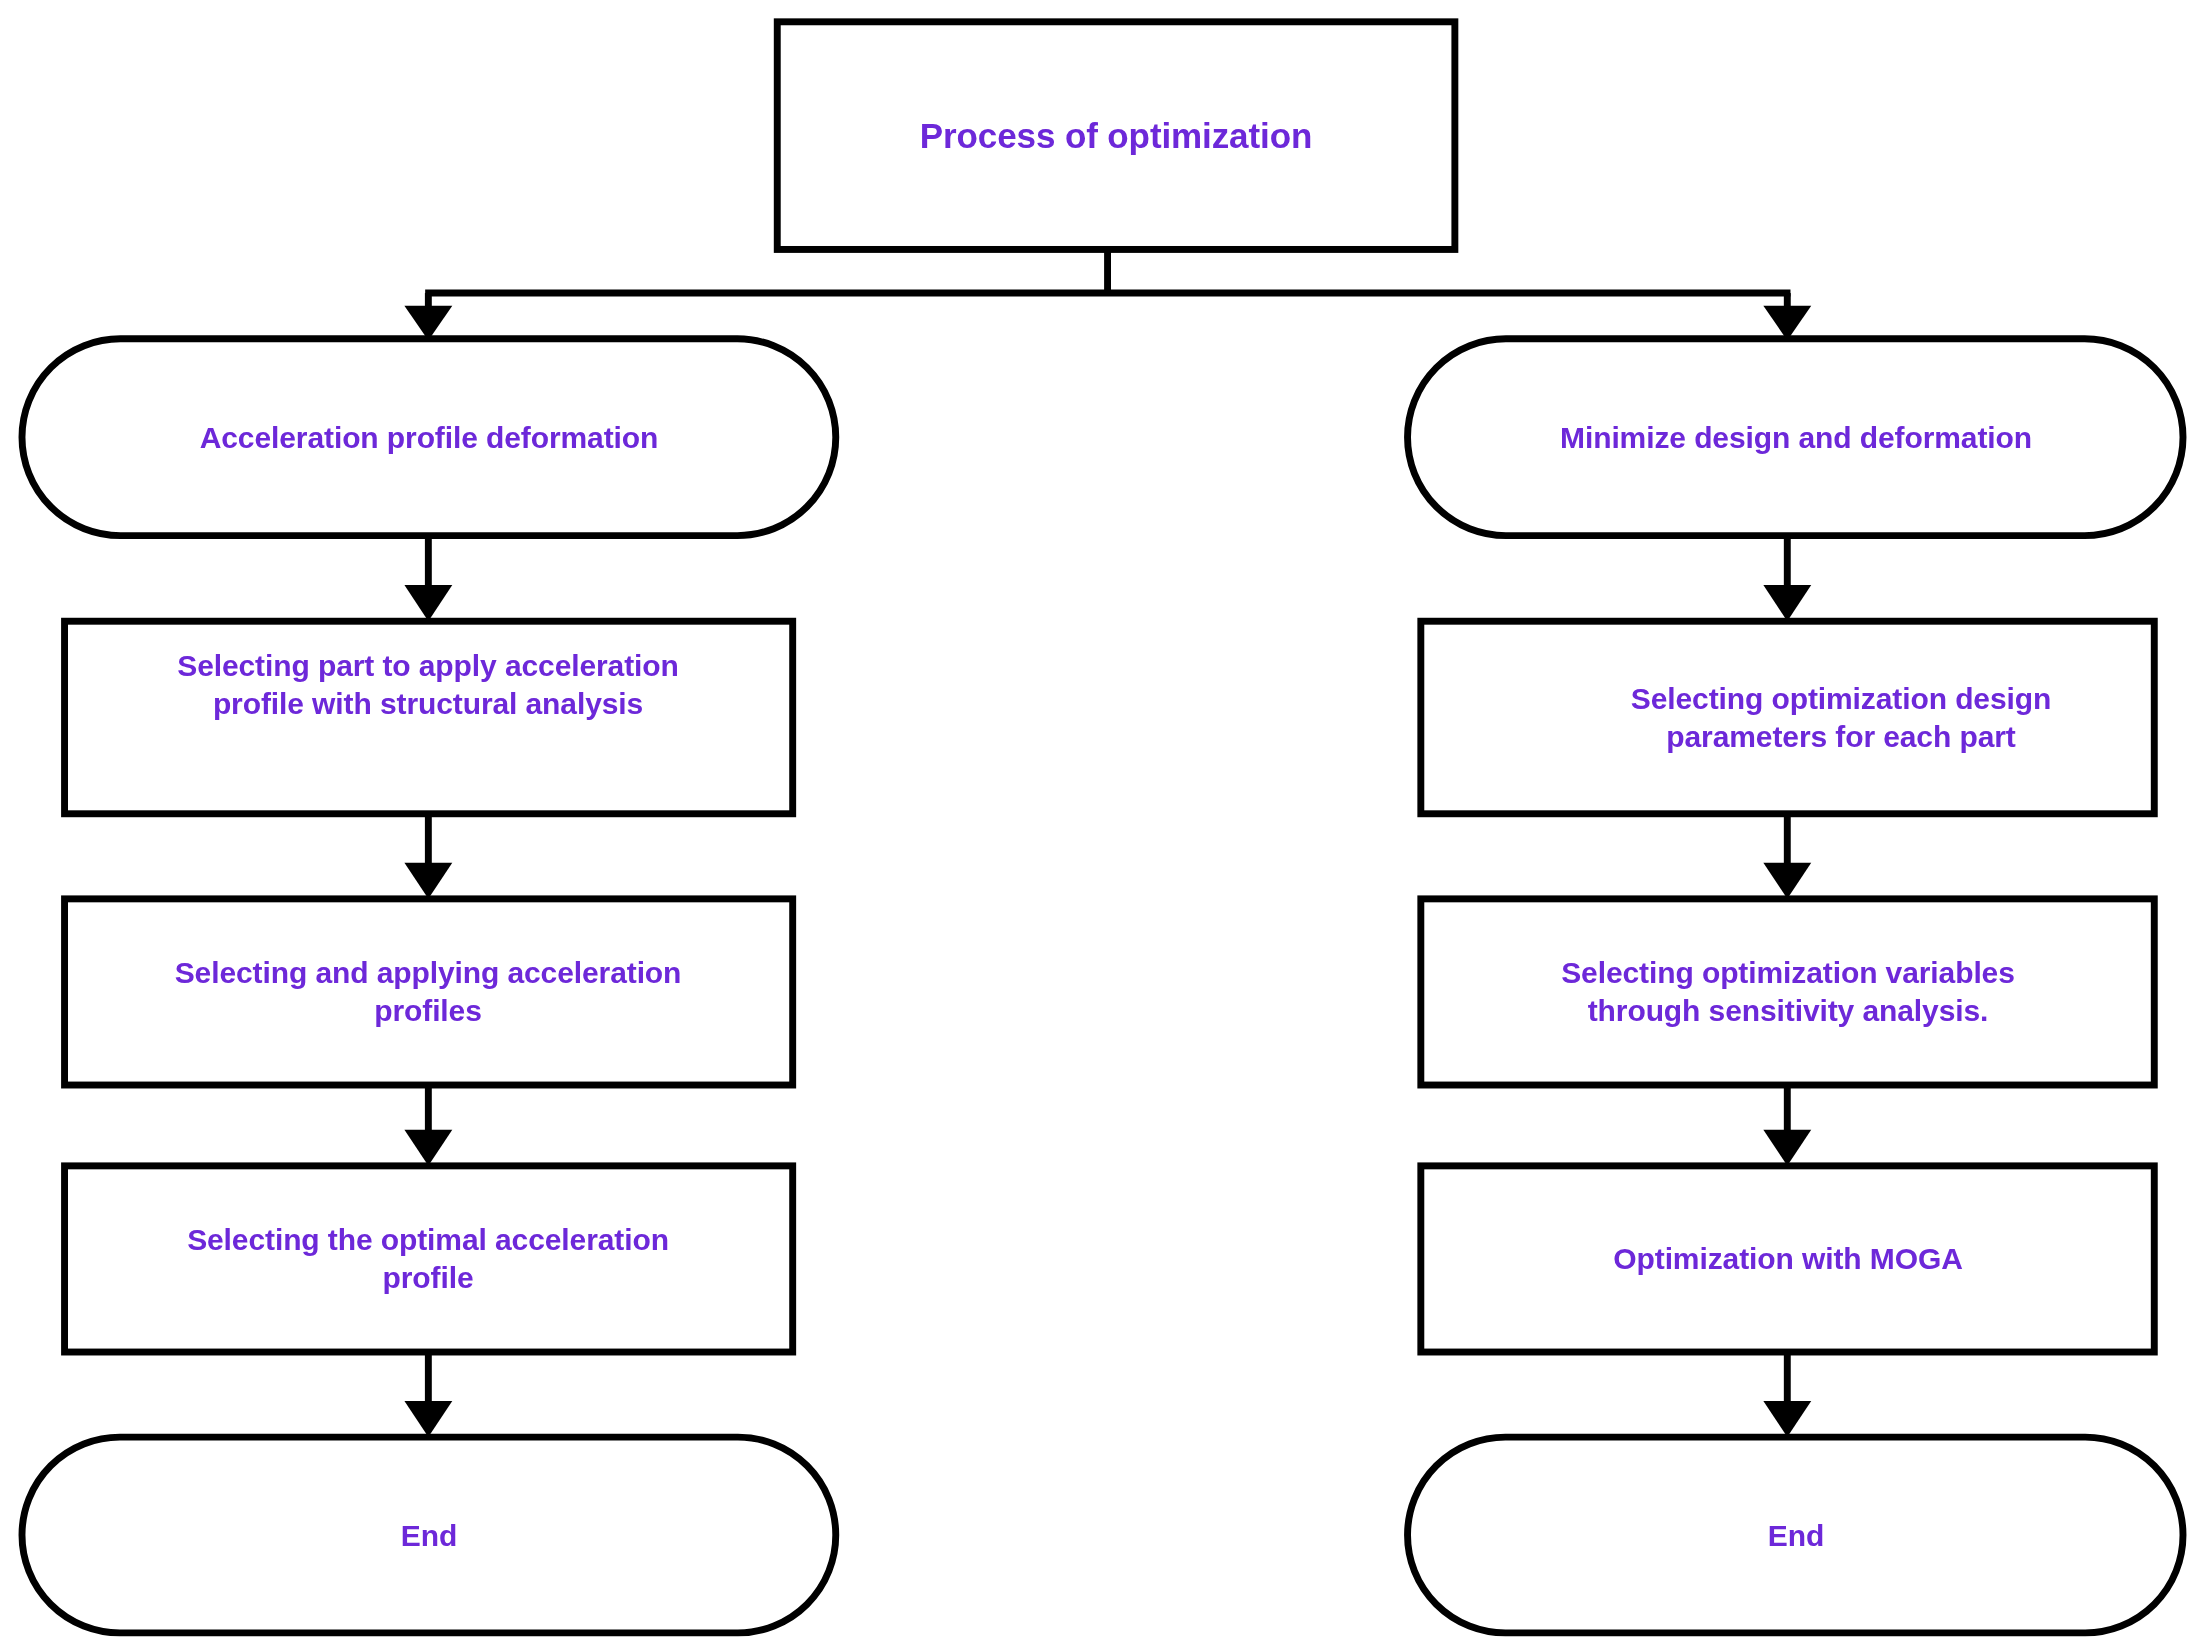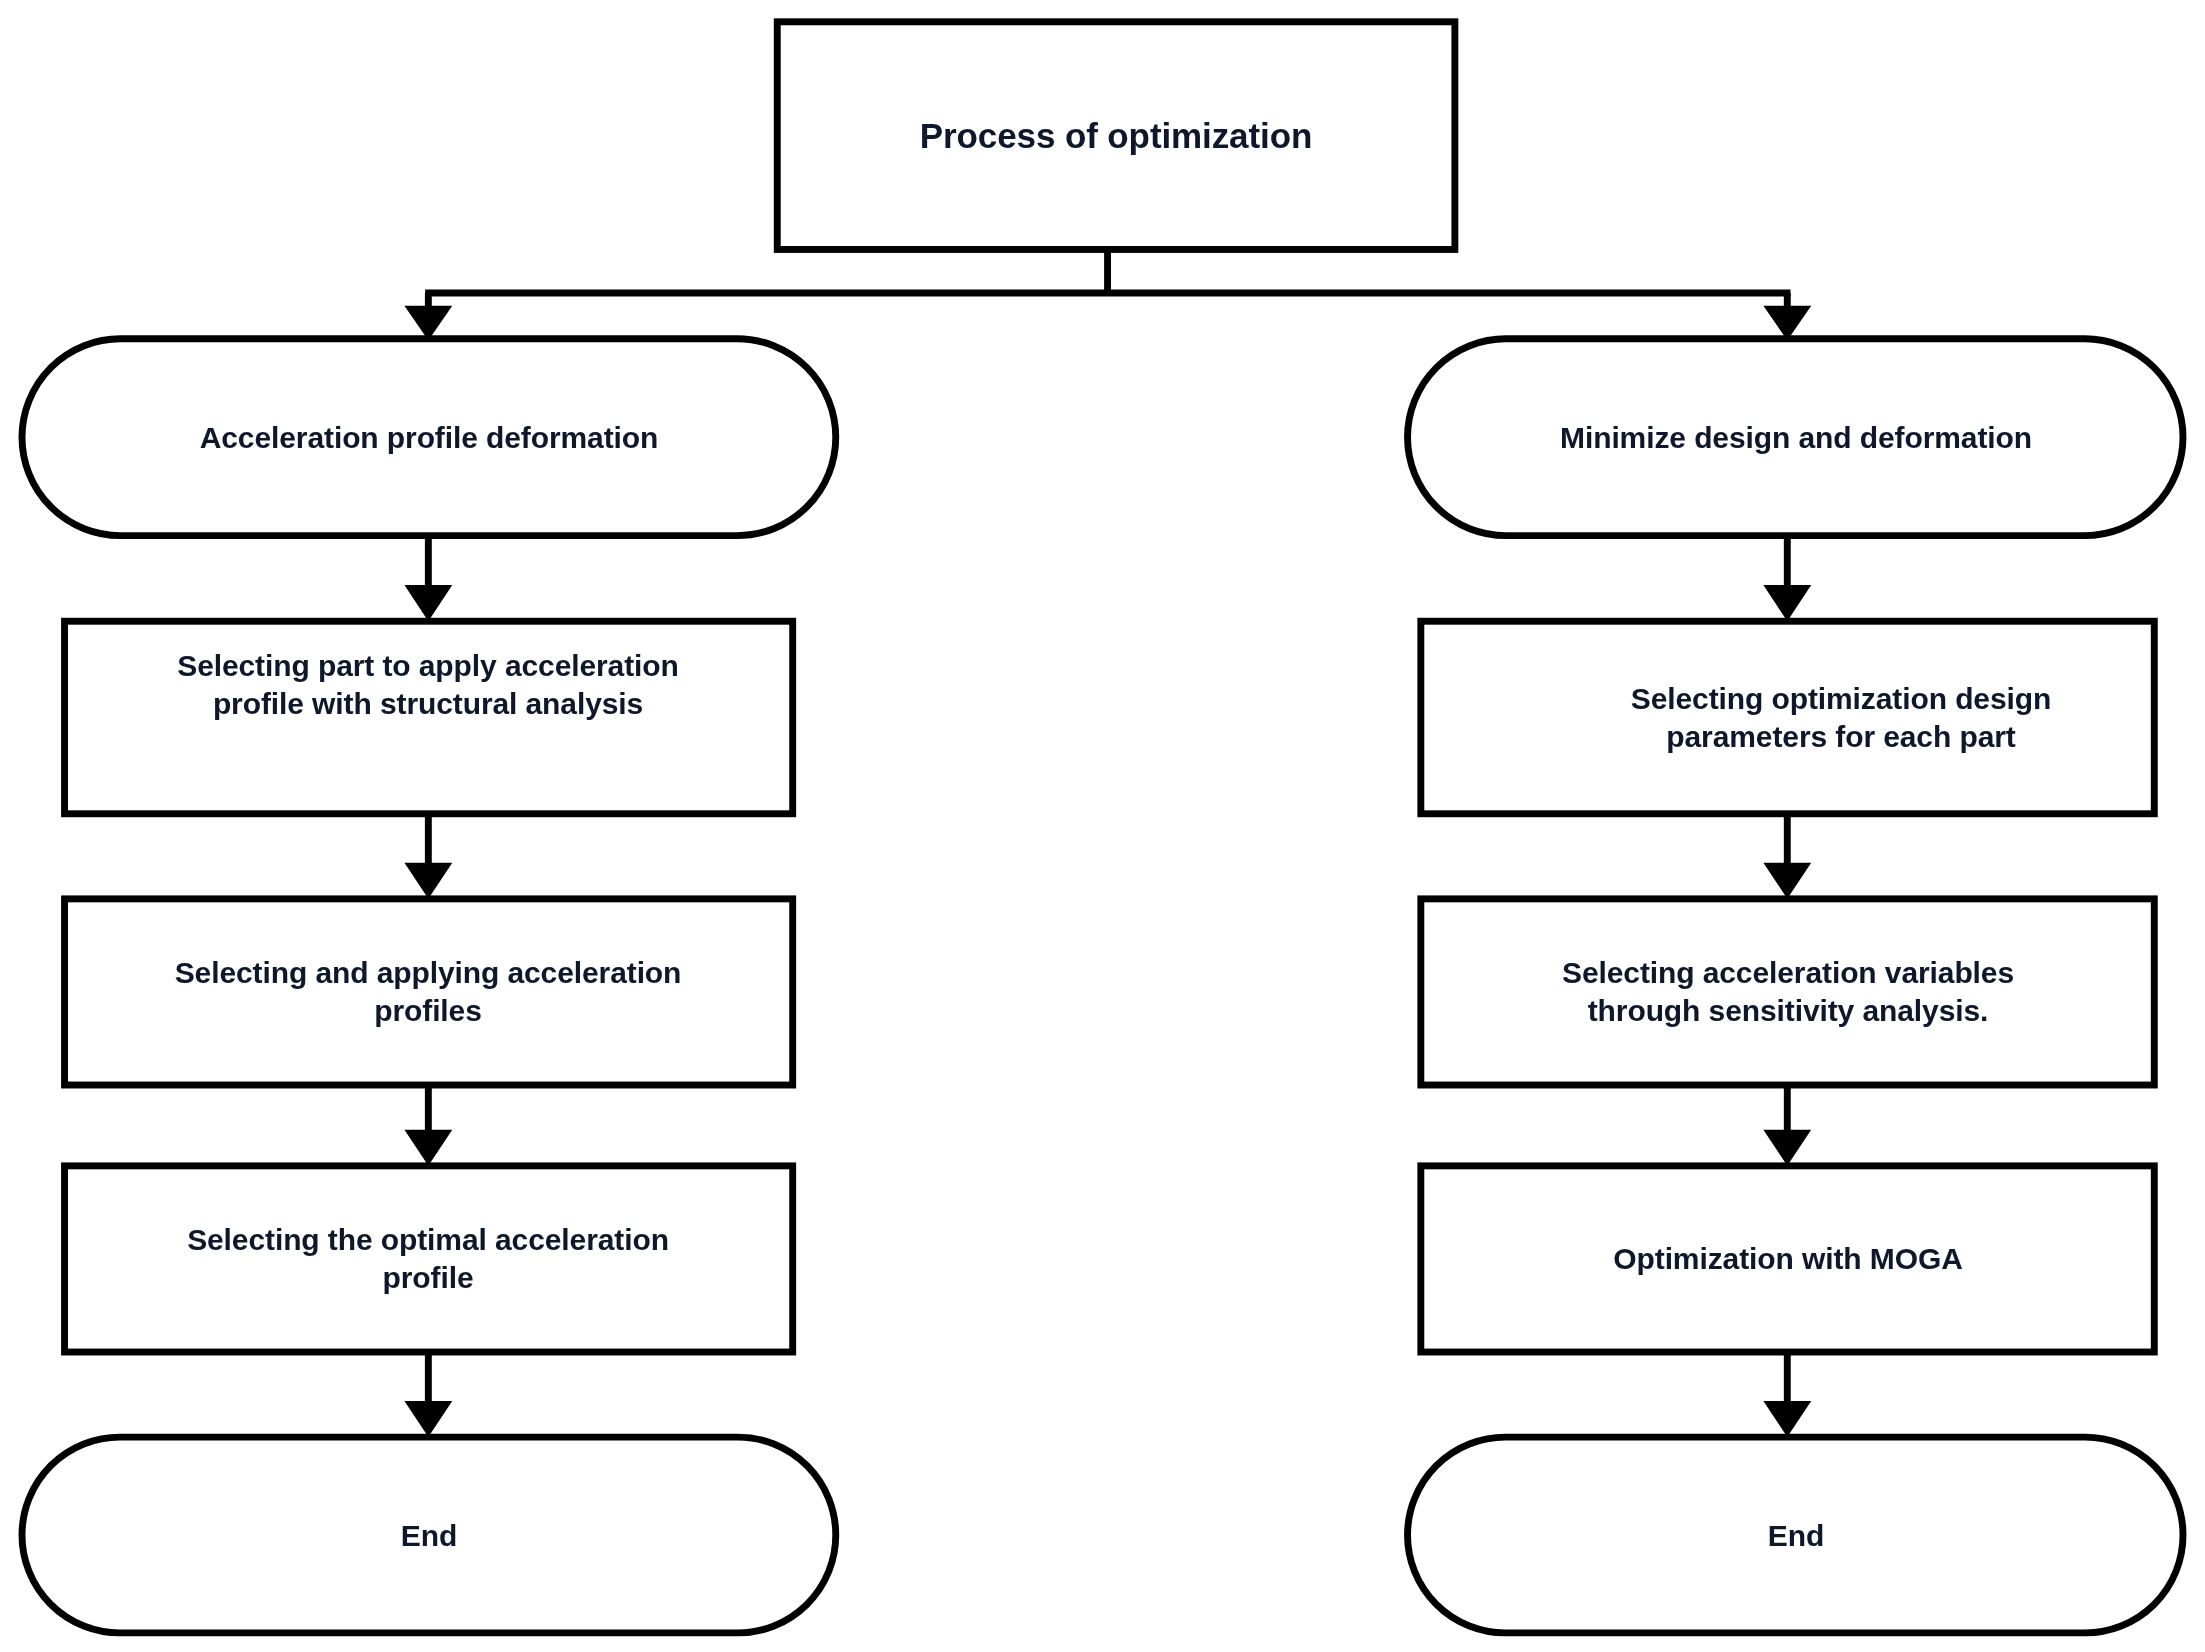--- a/index.html
+++ b/index.html
@@ -42,21 +42,21 @@
     fill: #000000;
     stroke: none;
   }
   
   .node-label {
     position: absolute;
     display: flex;
     align-items: center;
     justify-content: center;
     text-align: center;
-    color: #0f172a;
+    color: #6d28d9;
     font-family: "Liberation Sans", sans-serif;
     font-weight: bold;
     line-height: 1.26;
     letter-spacing: -0.1px;
     pointer-events: none;
     white-space: pre-line;
   }
   .label-title {
     font-size: 35px;
   }
@@ -147,21 +147,21 @@
   <div class="node-label label-process" style="left:64px; top:899px; width:728px; height:186px;">Selecting and applying acceleration
 profiles</div>
 
   <div class="node-label label-end" style="left:22px; top:1438px; width:814px; height:196px;">End</div>
 
   <div class="node-label label-terminator" style="left:1408px; top:339px; width:776px; height:197px;">Minimize design and deformation</div>
 
   <div class="node-label label-process" style="left:1474px; top:621px; width:734px; height:193px;">Selecting optimization design
 parameters for each part</div>
 
-  <div class="node-label label-process" style="left:1421px; top:899px; width:734px; height:186px;">Selecting acceleration variables
+  <div class="node-label label-process" style="left:1421px; top:899px; width:734px; height:186px;">Selecting optimization variables
 through sensitivity analysis.</div>
 
   <div class="node-label label-process" style="left:1421px; top:1166px; width:734px; height:186px;">Optimization with MOGA</div>
 
   <div class="node-label label-end" style="left:1408px; top:1438px; width:776px; height:196px;">End</div>
 
 </div>
 
 
 </body></html>

